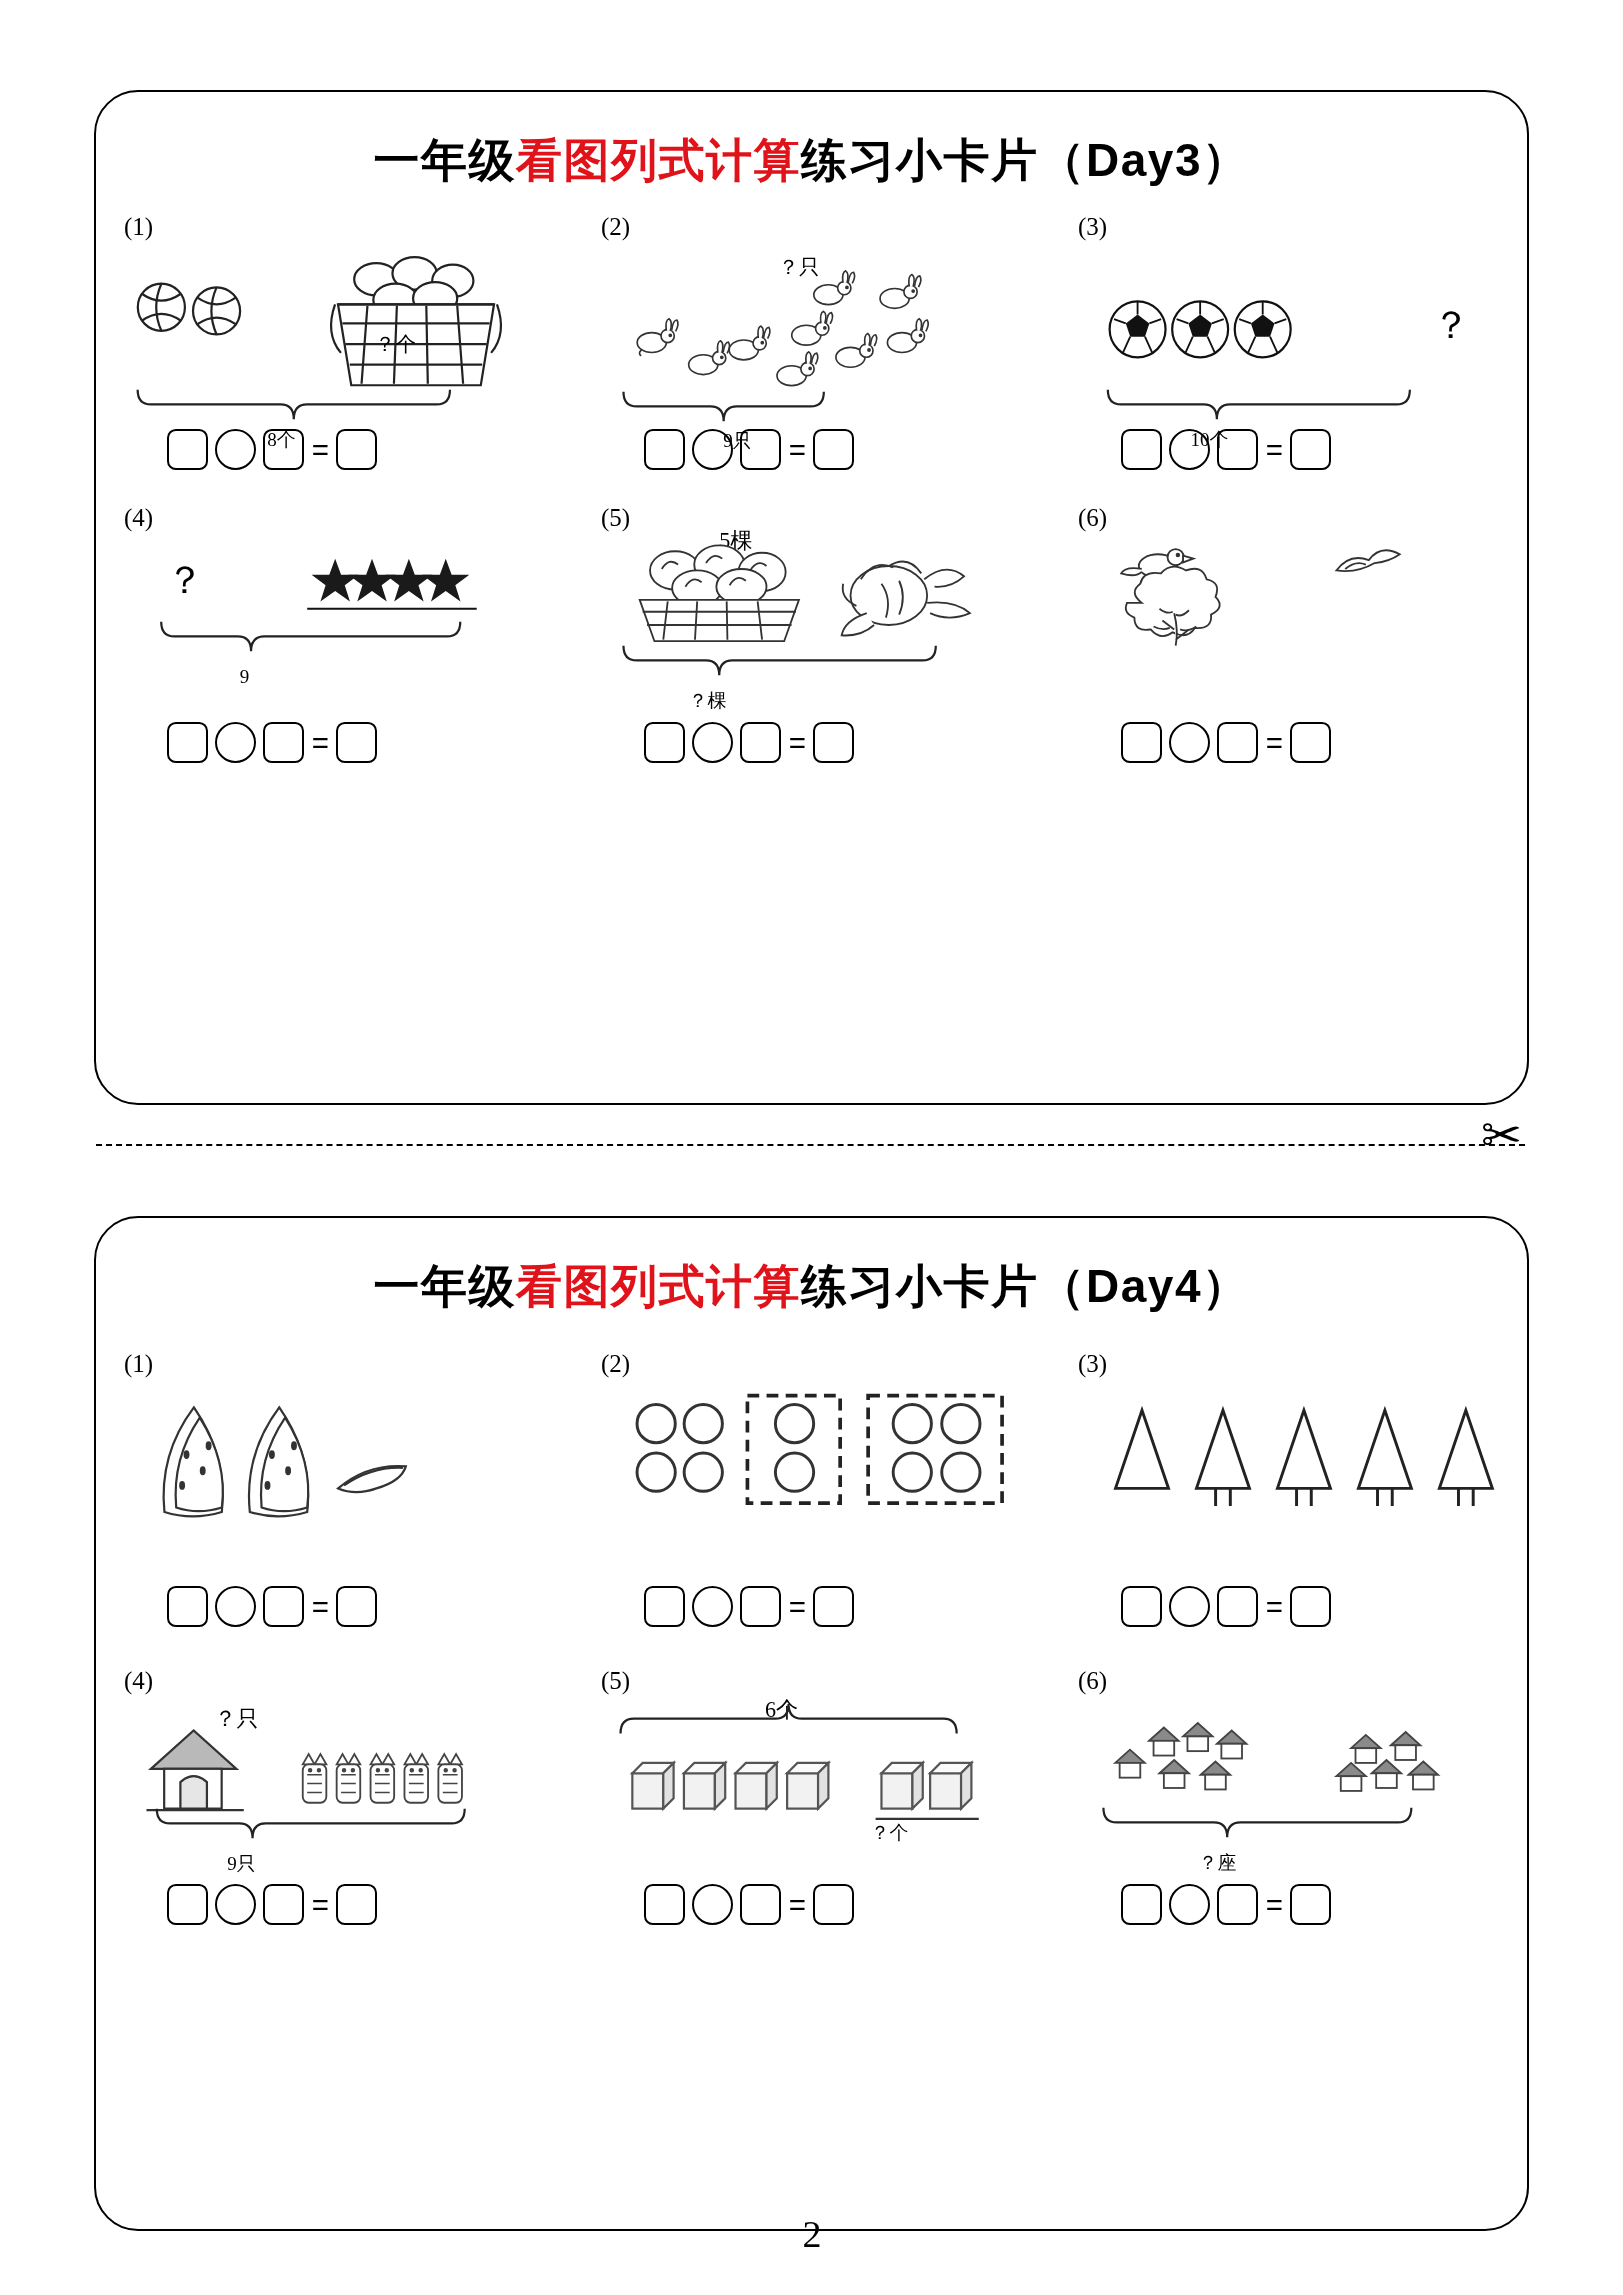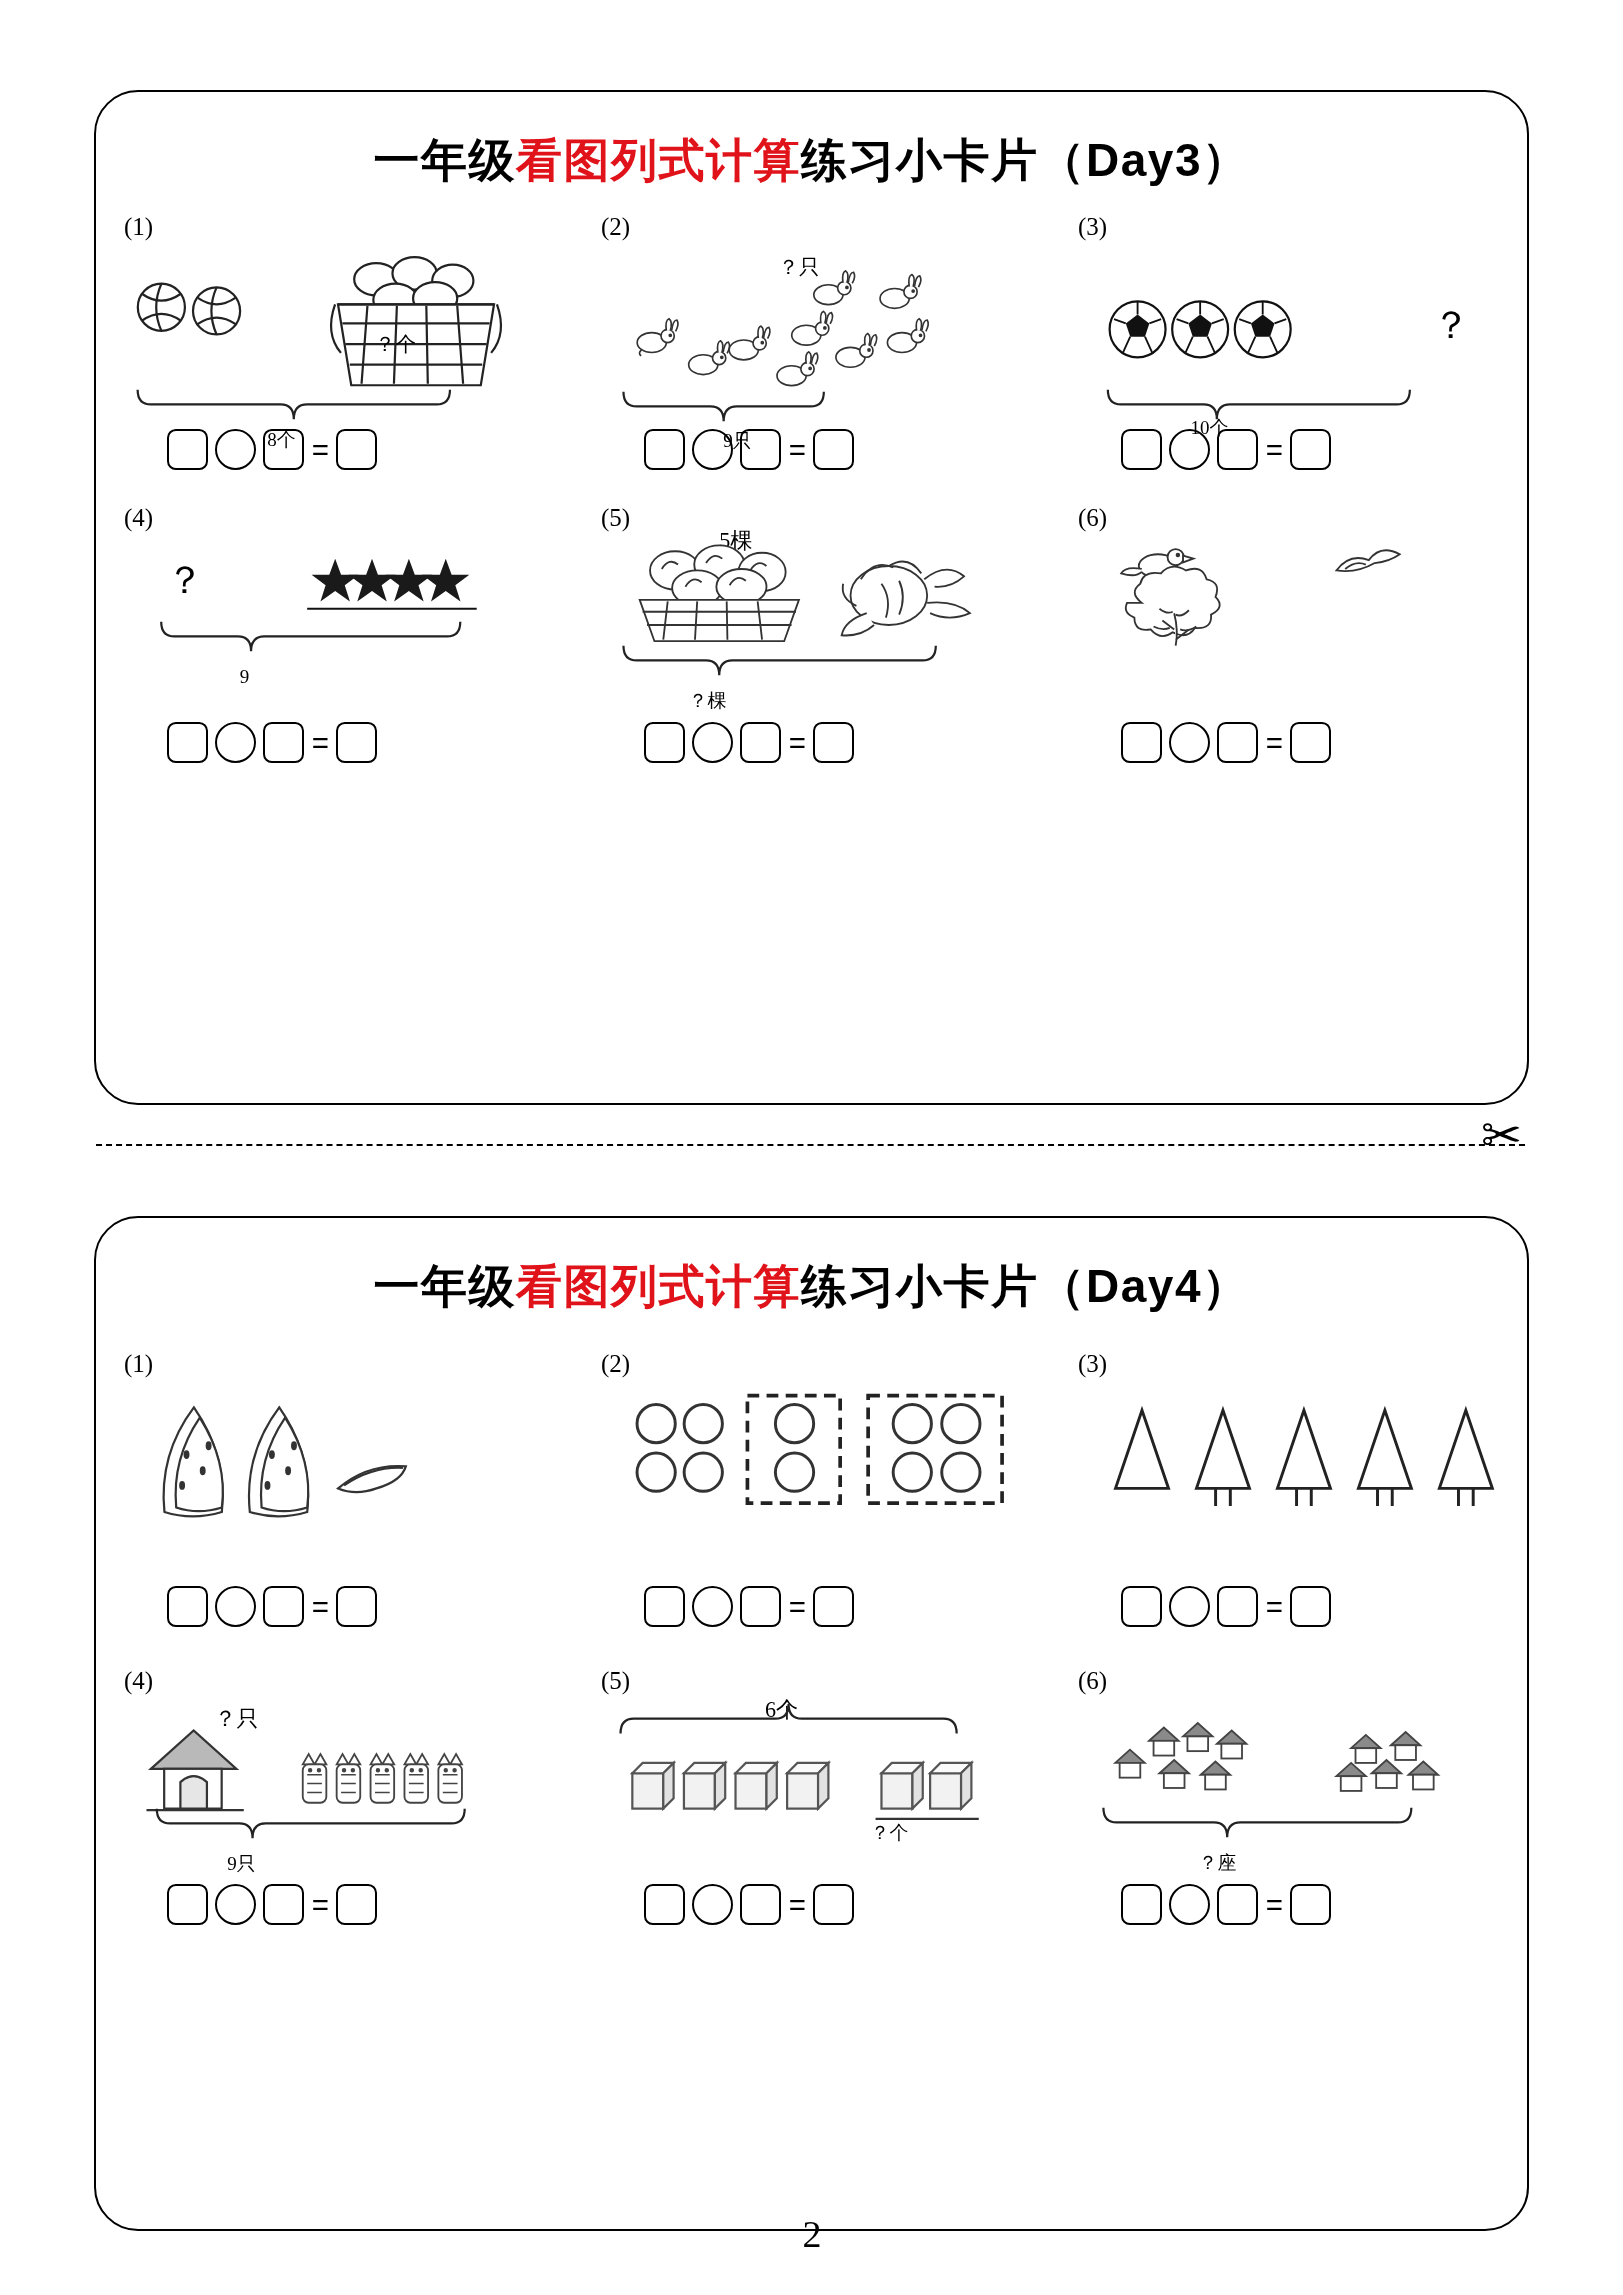--- a/index.html
+++ b/index.html
@@ -301,21 +301,21 @@
                 <path d="M90 82 v18 M58 106 l16 6 M122 106 l-16 6 M70 152 l10 -22 M110 152 l-10 -22"></path>
                 <path d="M175 82 v18 M143 106 l16 6 M207 106 l-16 6 M155 152 l10 -22 M195 152 l-10 -22"></path>
                 <path d="M260 82 v18 M228 106 l16 6 M292 106 l-16 6 M240 152 l10 -22 M280 152 l-10 -22"></path>
               </g>
               <text x="490" y="132" font-size="52" font-family="Liberation Serif, serif">？</text>
             </svg>
             <svg width="442" height="52" viewBox="0 0 600 70" style="position:absolute;left:0;top:147px;">
               <path d="M50 2 q0 20 18 20 h112 q18 0 18 20 q0 -20 18 -20 h226 q18 0 18 -20" fill="none" stroke="#222" stroke-width="3"></path>
             </svg>
           </div>
-          <div class="brace-label" style="left:108px;top:202px;">10个</div>
+          <div class="brace-label" style="left:108px;top:214px;">10个</div>
           <div class="answer">
             <div class="abox"></div>
             <div class="acirc"></div>
             <div class="abox"></div>
             <div class="aeq">=</div>
             <div class="abox"></div>
           </div>
         </div>
       </div>
 

